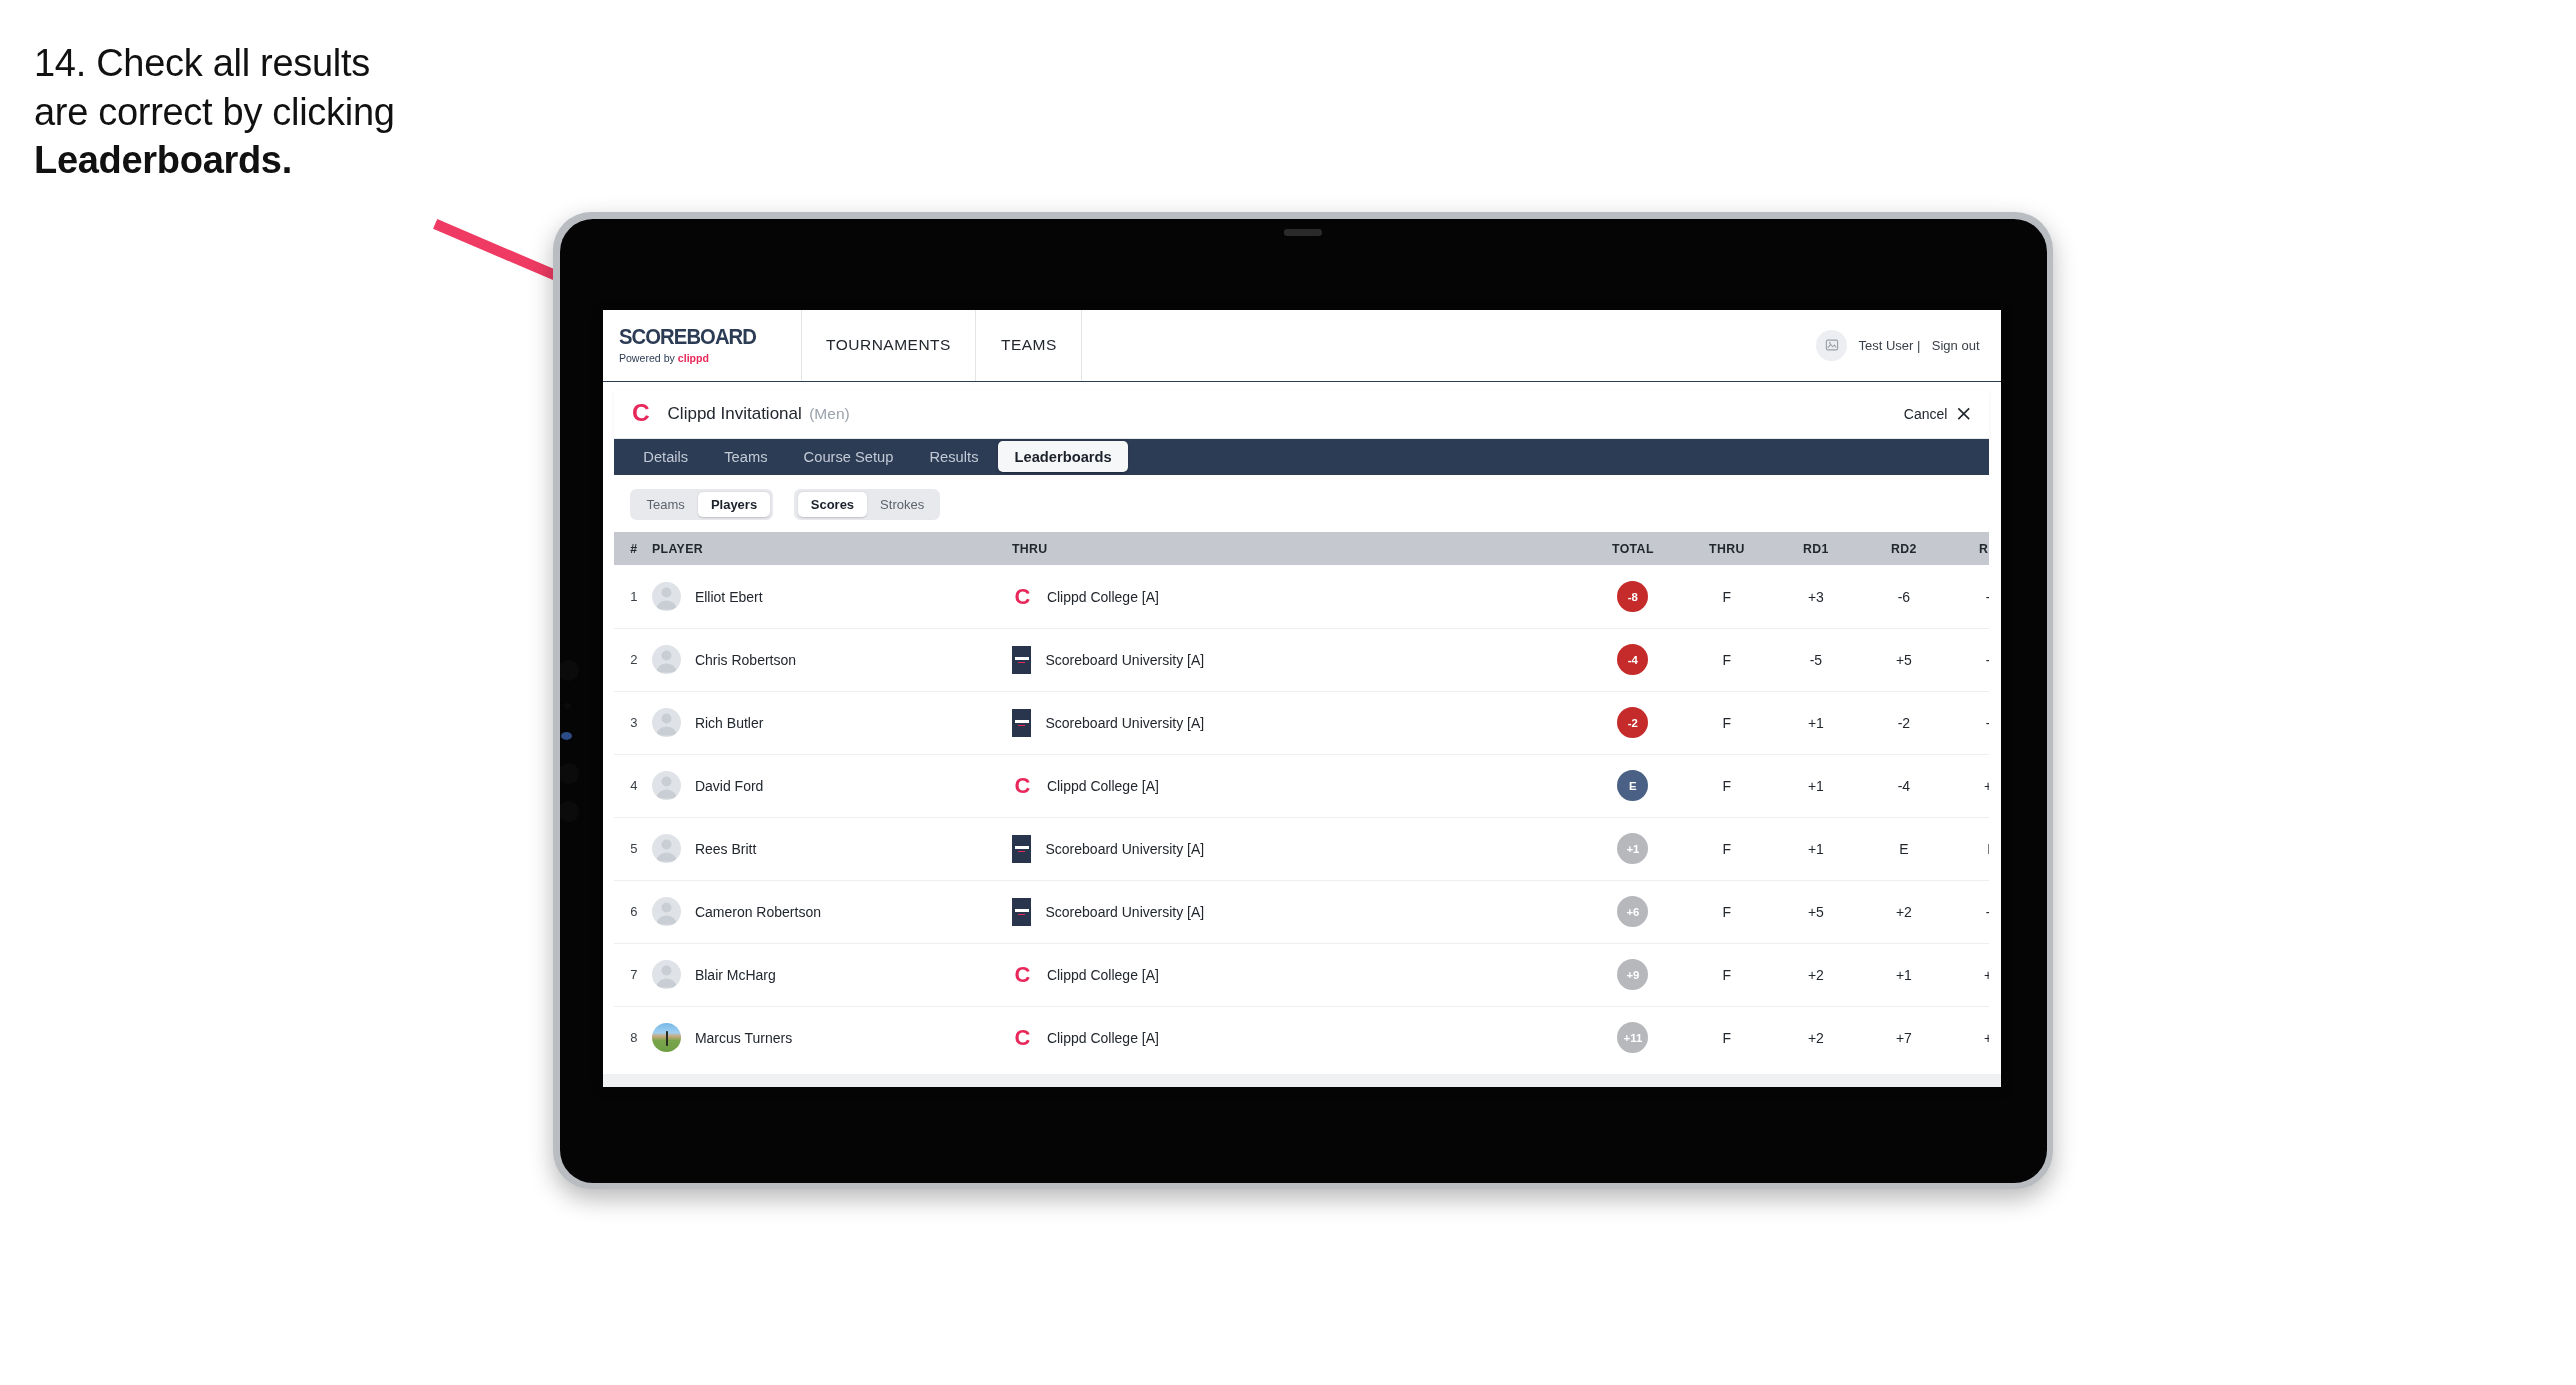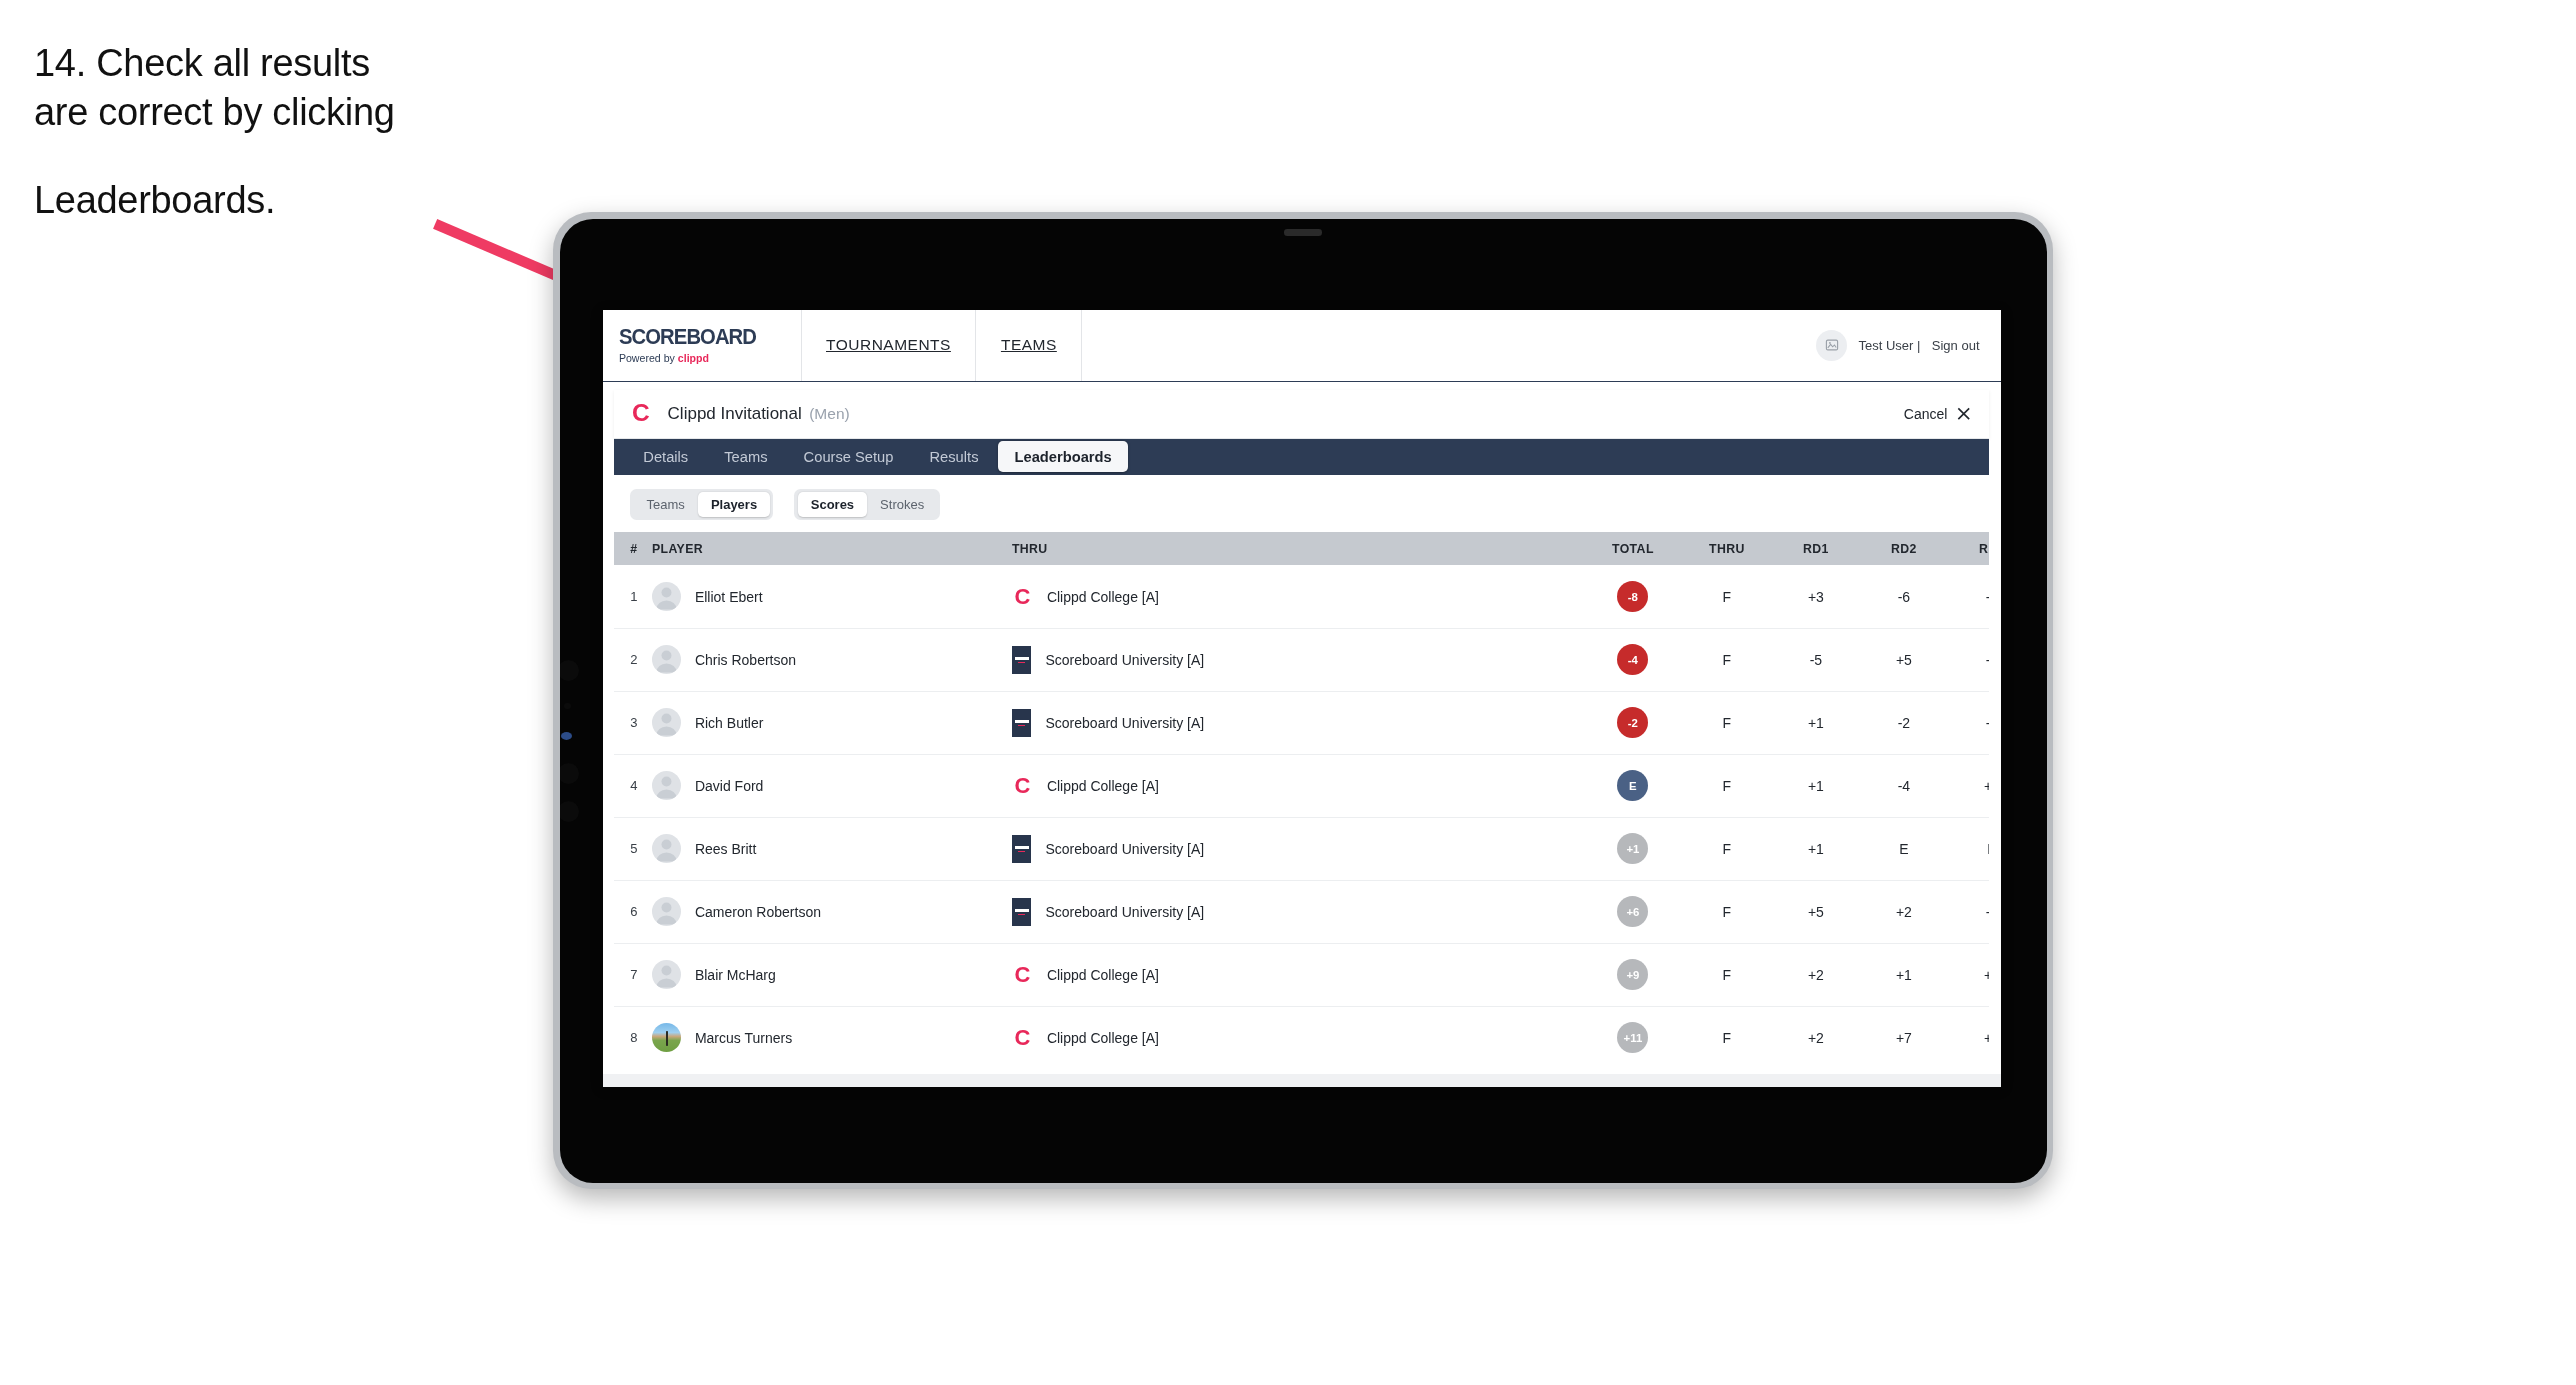--- a/index.html
+++ b/index.html
@@ -13,21 +13,21 @@
   
   #caption {
     position: absolute;
     left: 34px; top: 39px;
     width: 621px;
     font-size: 38px;
     line-height: 1.28;
     color: #111111;
     letter-spacing: -0.3px;
   }
-  #caption .bold { font-weight: normal; margin-top: 40px; }
+  #caption .bold { font-weight: bold; }
 
   
   #arrow { position: absolute; left: 425px; top: 188px; width: 605px; height: 343px; pointer-events: none; }
 
   
   #tablet {
     position: absolute;
     left: 553px; top: 212px;
     width: 1500px; height: 977px;
     background: #b9bcc0;
@@ -88,21 +88,20 @@
   #brand-sub { font-size: 10.6px; color: #2d3c55; margin-top: 3.3px; }
   #brand-sub .pink { color: #e8285a; font-weight: bold; }
 
   .topnav-item {
     display: flex; align-items: center;
     padding: 0 24.5px;
     font-size: 15.5px; color: #22272e;
     letter-spacing: 0.5px;
     border-right: 0.8px solid #e3e5e8;
     cursor: pointer;
-    text-decoration: underline;
   }
   #topbar-spacer { flex: 1 1 auto; }
   #user-area {
     display: flex; align-items: center; gap: 11.4px;
     padding-right: 21px;
   }
   #avatar-top {
     width: 31px; height: 31px; border-radius: 50%;
     background: #eceef1;
     display: flex; align-items: center; justify-content: center;

